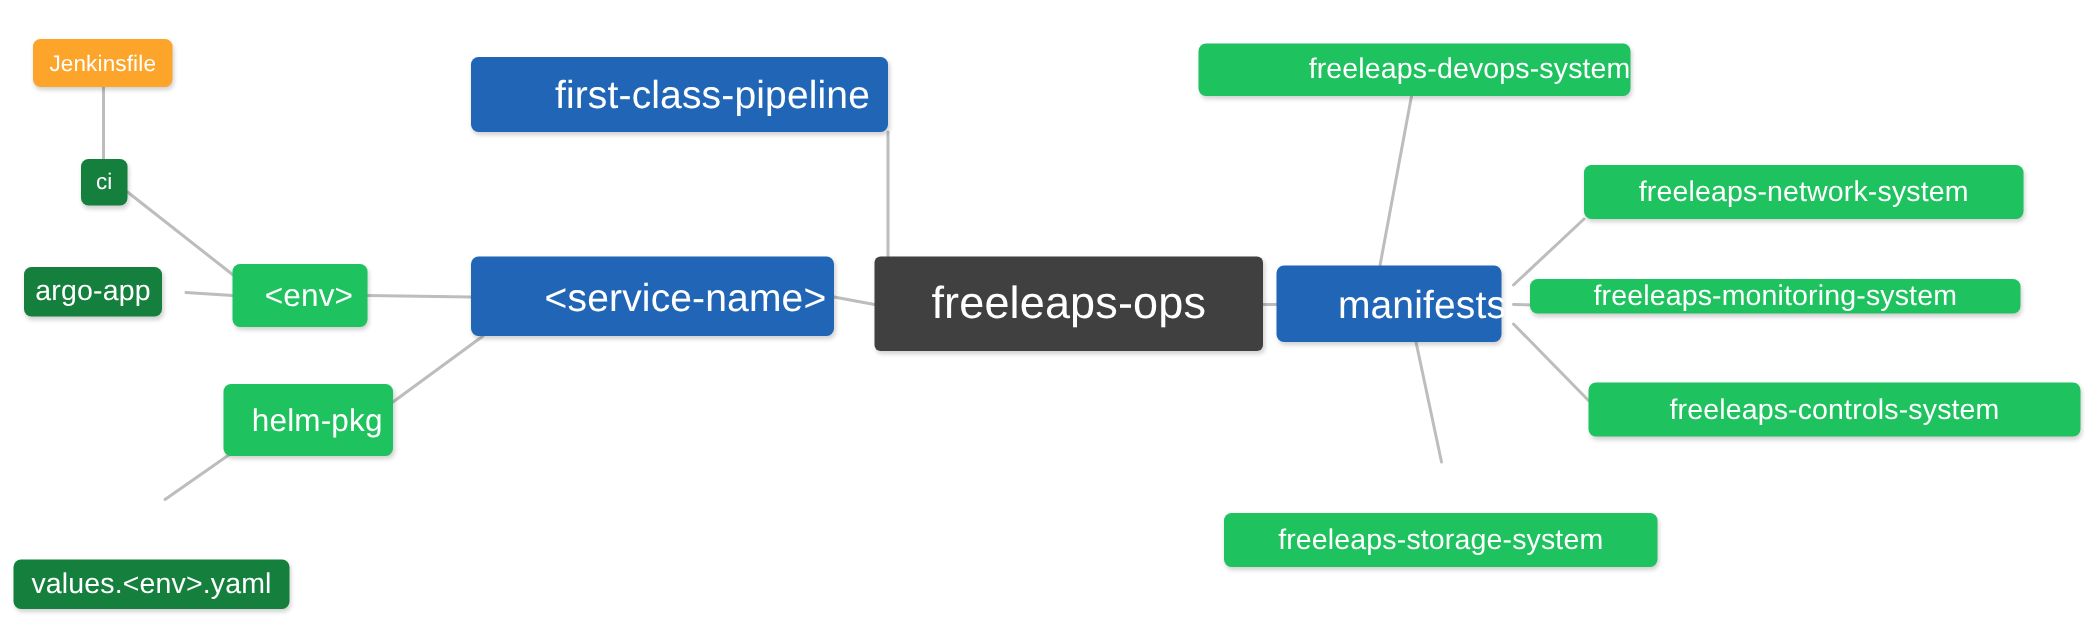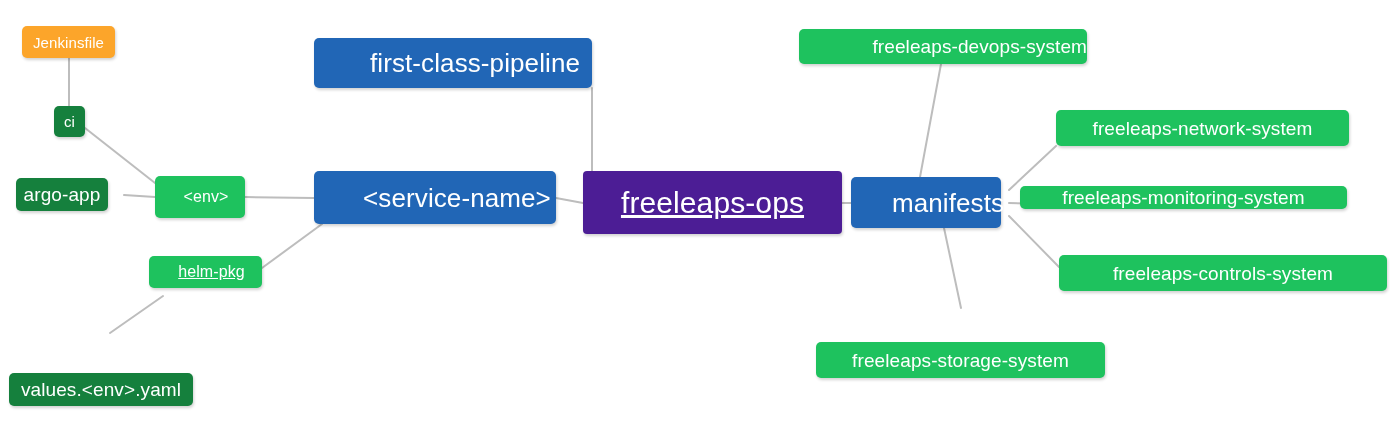--- a/index.html
+++ b/index.html
@@ -32,42 +32,41 @@
     align-items: center;
     justify-content: center;
     color: #ffffff;
     white-space: nowrap;
     border-radius: 5px;
     box-shadow: 1px 2px 3px rgba(0,0,0,0.18);
     letter-spacing: 0.1px;
     line-height: 1;
   }
   .n-root {
-    background: #4c1d95;
+    background: #404040;
     font-size: 31px;
     border-radius: 4px;
-    text-decoration: underline;
   }
   .n-blue {
     background: #2166b6;
   }
   .n-green {
     background: #22c55e;
     background: #1ec25e;
   }
   .n-red {
     background: #15803d;
   }
   .n-orange {
     background: #f9a825;
     background: #fca52a;
   }
   .sz-xl { font-size: 30px; }
   .sz-lg { font-size: 26px; padding-left: 44px; }
-  .sz-md { font-size: 16px; padding-left: 12px; }
+  .sz-md { font-size: 21px; padding-left: 12px; }
   .sz-sm { font-size: 19px; }
   .sz-xs { font-size: 15px; }
 </style>
 </head>
 <body>
 
 <div id="mindmap">
   <svg id="edge-layer" viewBox="0 0 1390 421">
       <path d="M 583 203 L 556 198" stroke="#bdbdbd" stroke-width="2" fill="none" stroke-linecap="round"></path>
       <path d="M 592 171 L 592 88" stroke="#bdbdbd" stroke-width="2" fill="none" stroke-linecap="round"></path>
@@ -93,21 +92,21 @@
       </div>
       <div class="node n-blue sz-lg" style="left: 314px; top: 38px; width: 278px; height: 50px;">
         <span>first-class-pipeline</span>
       </div>
       <div class="node n-blue sz-lg" style="left: 851px; top: 177px; width: 150px; height: 51px;">
         <span>manifests</span>
       </div>
       <div class="node n-green sz-md" style="left: 155px; top: 176px; width: 90px; height: 42px;">
         <span>&lt;env&gt;</span>
       </div>
-      <div class="node n-green sz-md" style="left: 149px; top: 256px; width: 113px; height: 32px; text-decoration: underline;">
+      <div class="node n-green sz-md" style="left: 149px; top: 256px; width: 113px; height: 48px;">
         <span>helm-pkg</span>
       </div>
       <div class="node n-orange sz-xs" style="left: 22px; top: 26px; width: 93px; height: 32px;">
         <span>Jenkinsfile</span>
       </div>
       <div class="node n-red sz-xs" style="left: 54px; top: 106px; width: 31px; height: 31px;">
         <span>ci</span>
       </div>
       <div class="node n-red sz-sm" style="left: 16px; top: 178px; width: 92px; height: 33px;">
         <span>argo-app</span>

